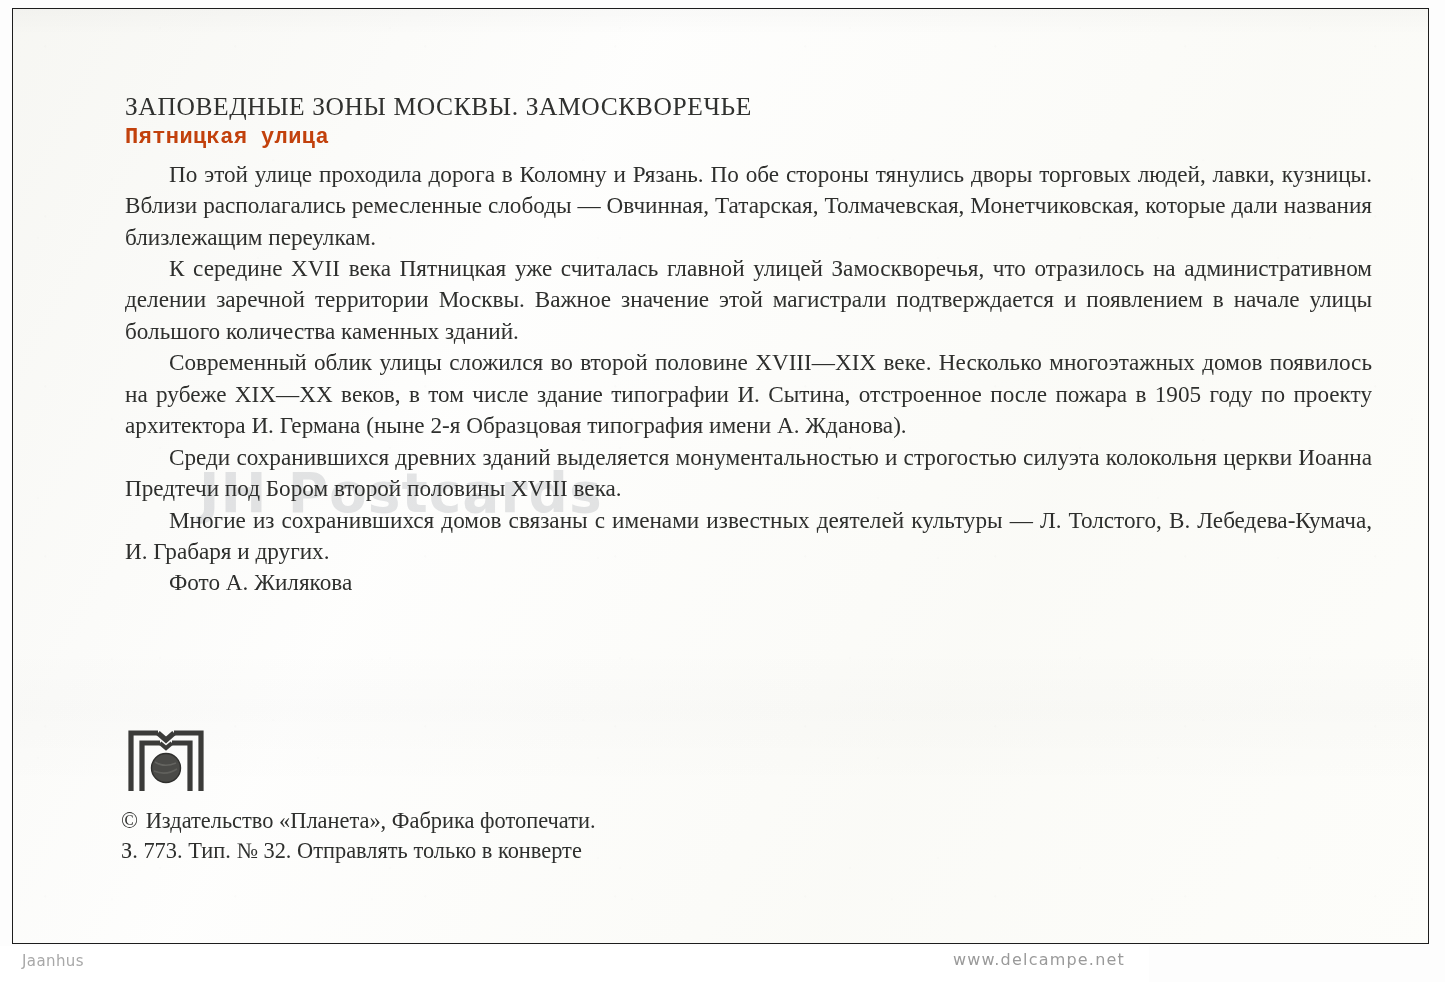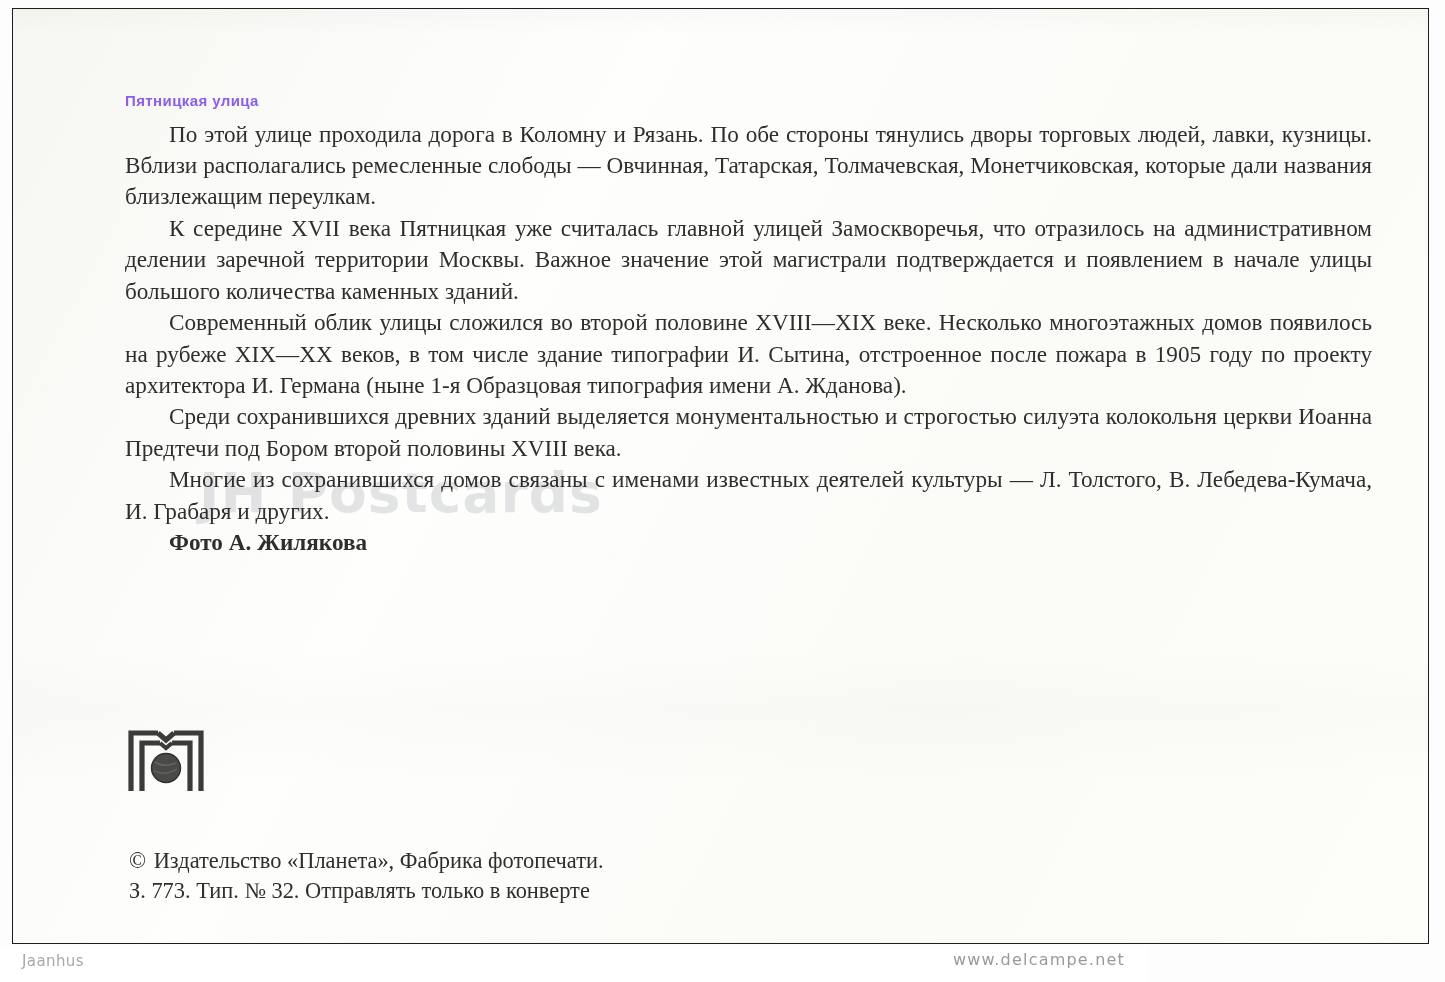--- a/index.html
+++ b/index.html
@@ -95,26 +95,26 @@
   .series-title {
     font-family: "Liberation Serif", "DejaVu Serif", serif;
     font-size: 25.5px;
     letter-spacing: 0.6px;
     line-height: 1.12;
     color: #30312f;
     margin: 0 0 4px 0;
     white-space: nowrap;
   }
   .card-title {
-    font-family: Liberation Sans, sans-serif;
-    font-size: 15px;
+    font-family: Liberation Mono, monospace;
+    font-size: 22px;
     font-weight: 700;
     letter-spacing: 0.4px;
     line-height: 1.1;
-    color: #8b5cf6;
+    color: #c2410c;
     margin: 0 0 9px 0;
   }
 
   .body-text p {
     margin: 0;
     font-family: "Liberation Serif", "DejaVu Serif", serif;
     font-size: 23.2px;
     line-height: 1.355;
     color: #2e2f2d;
     text-align: justify;
@@ -123,39 +123,37 @@
     hyphens: manual;
   }
   .photographer {
     margin: 2px 0 0 0;
     font-family: "Liberation Serif", "DejaVu Serif", serif;
     font-size: 23.2px;
     line-height: 1.355;
     color: #2e2f2d;
     text-indent: 0;
     text-align: left;
-    font-weight: bold;
   }
 
   
   #publisher-logo {
     position: absolute;
     left: 112px;
     top: 704px;
     width: 82px;
     height: 80px;
   }
 
   
   #imprint {
     position: absolute;
-    left: 116px;
+    left: 108px;
     top: 797px;
     width: 1000px;
-    margin-top: 40px;
   }
   #imprint .imprint-line {
     font-family: "Liberation Serif", "DejaVu Serif", serif;
     font-size: 22.4px;
     line-height: 1.33;
     color: #2e2f2d;
     white-space: nowrap;
     margin: 0;
   }
   .copy-glyph {
@@ -198,27 +196,28 @@
 
   <div id="postcard">
     <div id="card-surface"></div>
     <div id="paper-noise"></div>
     <div id="scan-band"></div>
 
     <div id="jh-watermark">JH Postcards</div>
 
     <div id="text-block">
 
+      <div class="series-title">ЗАПОВЕДНЫЕ ЗОНЫ МОСКВЫ. ЗАМОСКВОРЕЧЬЕ</div>
 
       <div class="card-title">Пятницкая  улица</div>
 
       <div class="body-text">
         <p>По этой улице проходила дорога в Коломну и Рязань. По обе стороны тянулись дворы торговых людей, лавки, кузницы. Вблизи располагались ремесленные слободы — Овчинная, Татарская, Толмачевская, Монетчиковская, которые дали названия близлежащим переулкам.</p>
         <p>К середине XVII века Пятницкая уже считалась главной улицей Замоскворечья, что отразилось на административном делении заречной территории Москвы. Важное значение этой магистрали подтверждается и появлением в начале улицы большого количества каменных зданий.</p>
-        <p>Современный облик улицы сложился во второй половине XVIII—XIX веке. Несколько многоэтажных домов появилось на рубеже XIX—XX веков, в том числе здание типографии И. Сытина, отстроенное после пожара в 1905 году по проекту архитектора И. Германа (ныне 1-я Образцовая типография имени А. Жданова).</p>
+        <p>Современный облик улицы сложился во второй половине XVIII—XIX веке. Несколько многоэтажных домов появилось на рубеже XIX—XX веков, в том числе здание типографии И. Сытина, отстроенное после пожара в 1905 году по проекту архитектора И. Германа (ныне 2-я Образцовая типография имени А. Жданова).</p>
         <p>Среди сохранившихся древних зданий выделяется монументальностью и строгостью силуэта колокольня церкви Иоанна Предтечи под Бором второй половины XVIII века.</p>
         <p>Многие из сохранившихся домов связаны с именами известных деятелей культуры — Л. Толстого, В. Лебедева-Кумача, И. Грабаря и других.</p>
         <p class="photographer">Фото А. Жилякова</p>
       </div>
 
     </div>
 
     <div id="publisher-logo">
       <svg viewBox="0 0 82 80" width="82" height="80" aria-hidden="true">
 

